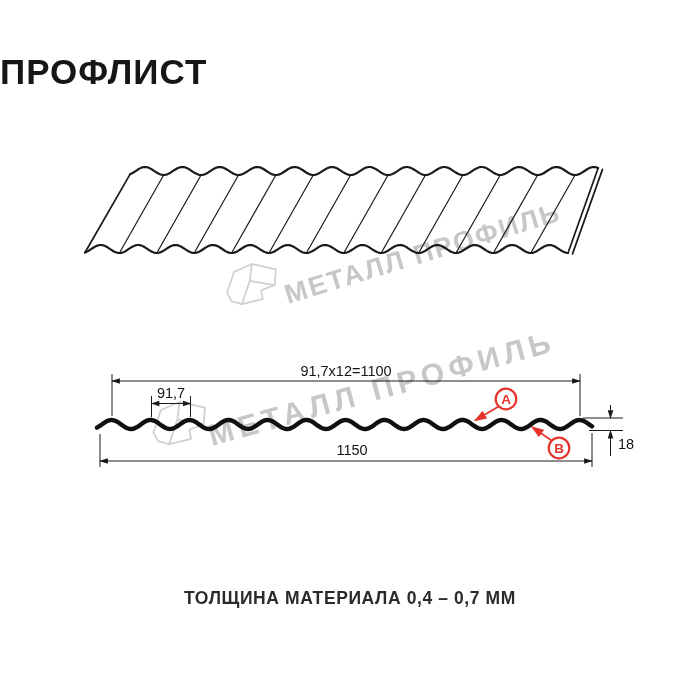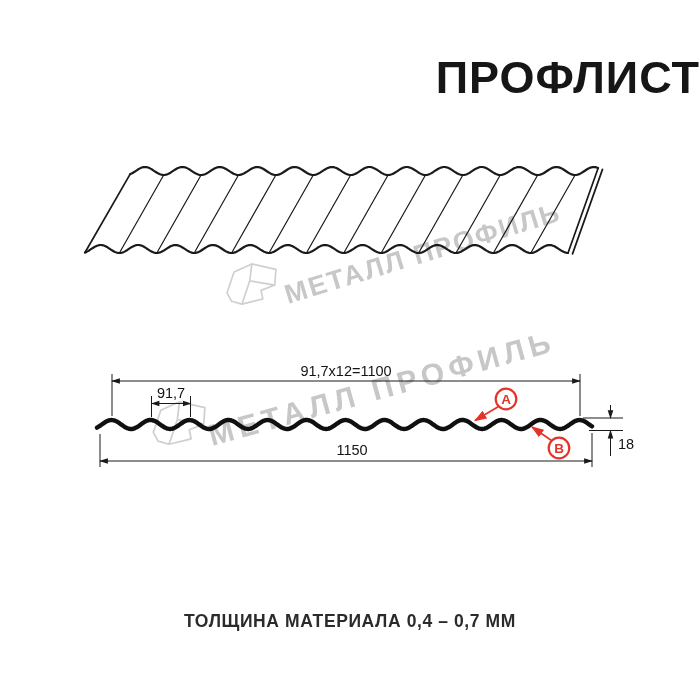--- a/index.html
+++ b/index.html
@@ -1,24 +1,24 @@
 <!DOCTYPE html>
 <html style="--red: #e53329; --line: #1a1a1a; --wm: #c7c7c7;"><head>
 <meta charset="utf-8">
 <style>
   html,body{margin:0;padding:0;background:#fff;}
   .page{position:relative;width:700px;height:700px;background:#ffffff;overflow:hidden;
         font-family:"Liberation Sans",sans-serif;}
   .art{position:absolute;left:0;top:0;width:700px;height:700px;}
 
-  .title{position:absolute;top:52px;left:0;width:700px;text-align:right;
-         font-size:45px;font-weight:800;letter-spacing:1px;color:#161616;}
+  .title{position:absolute;top:52px;left:0;width:700px;text-align:left;
+         font-size:35px;font-weight:800;letter-spacing:1px;color:#161616;}
   .subtitle{position:absolute;top:104px;left:0;width:700px;text-align:center;
             font-size:18px;font-weight:700;letter-spacing:.5px;color:#2d2d2d;}
-  .footnote{position:absolute;top:611px;left:0;width:700px;text-align:center;
+  .footnote{position:absolute;top:588px;left:0;width:700px;text-align:center;
             font-size:17.5px;font-weight:600;letter-spacing:.6px;color:#2b2b2b;}
 
   .ln-thin{fill:none;stroke:var(--line);stroke-width:1.2px;}
   .ln-edge{fill:none;stroke:var(--line);stroke-width:1.7px;stroke-linecap:round;}
   .ln-wave{fill:none;stroke:var(--line);stroke-width:2.2px;stroke-linecap:round;stroke-linejoin:round;}
   .profile{fill:none;stroke:#101010;stroke-width:4.4px;stroke-linecap:round;stroke-linejoin:round;}
 
   .dim{stroke:var(--line);stroke-width:1px;fill:none;}
   .dim-text{font-family:"Liberation Sans",sans-serif;font-size:14.5px;fill:#141414;}
 

